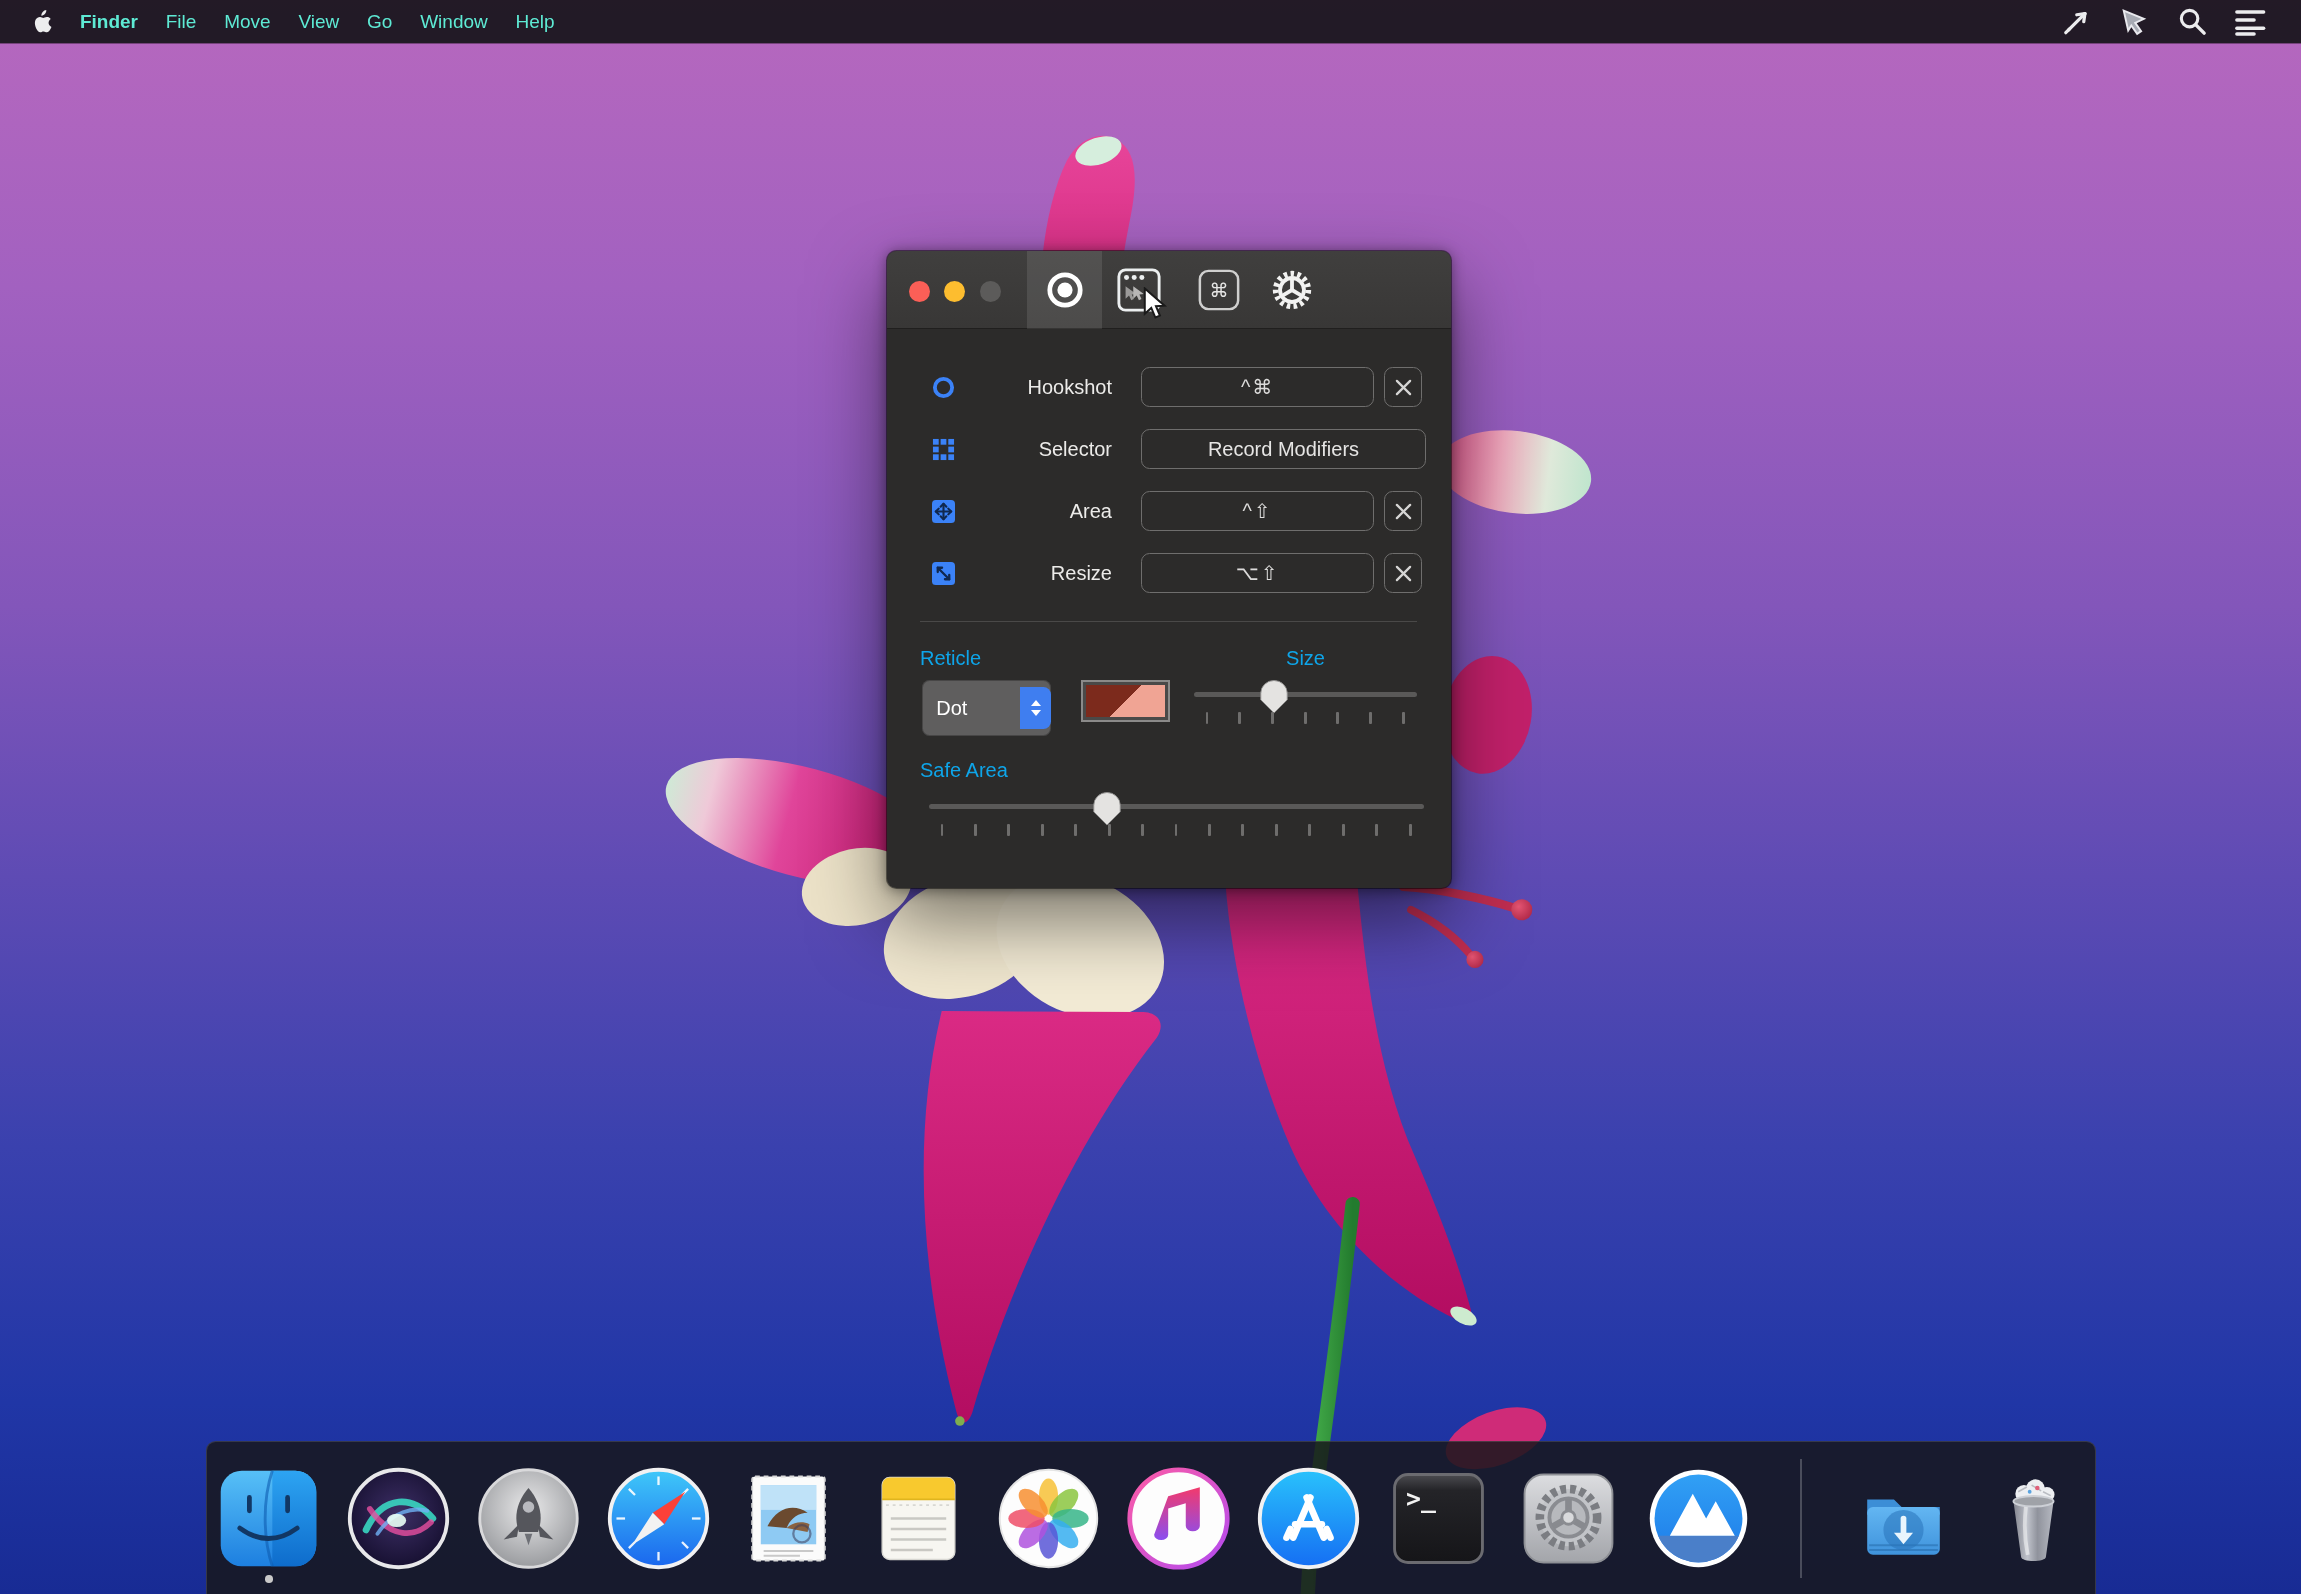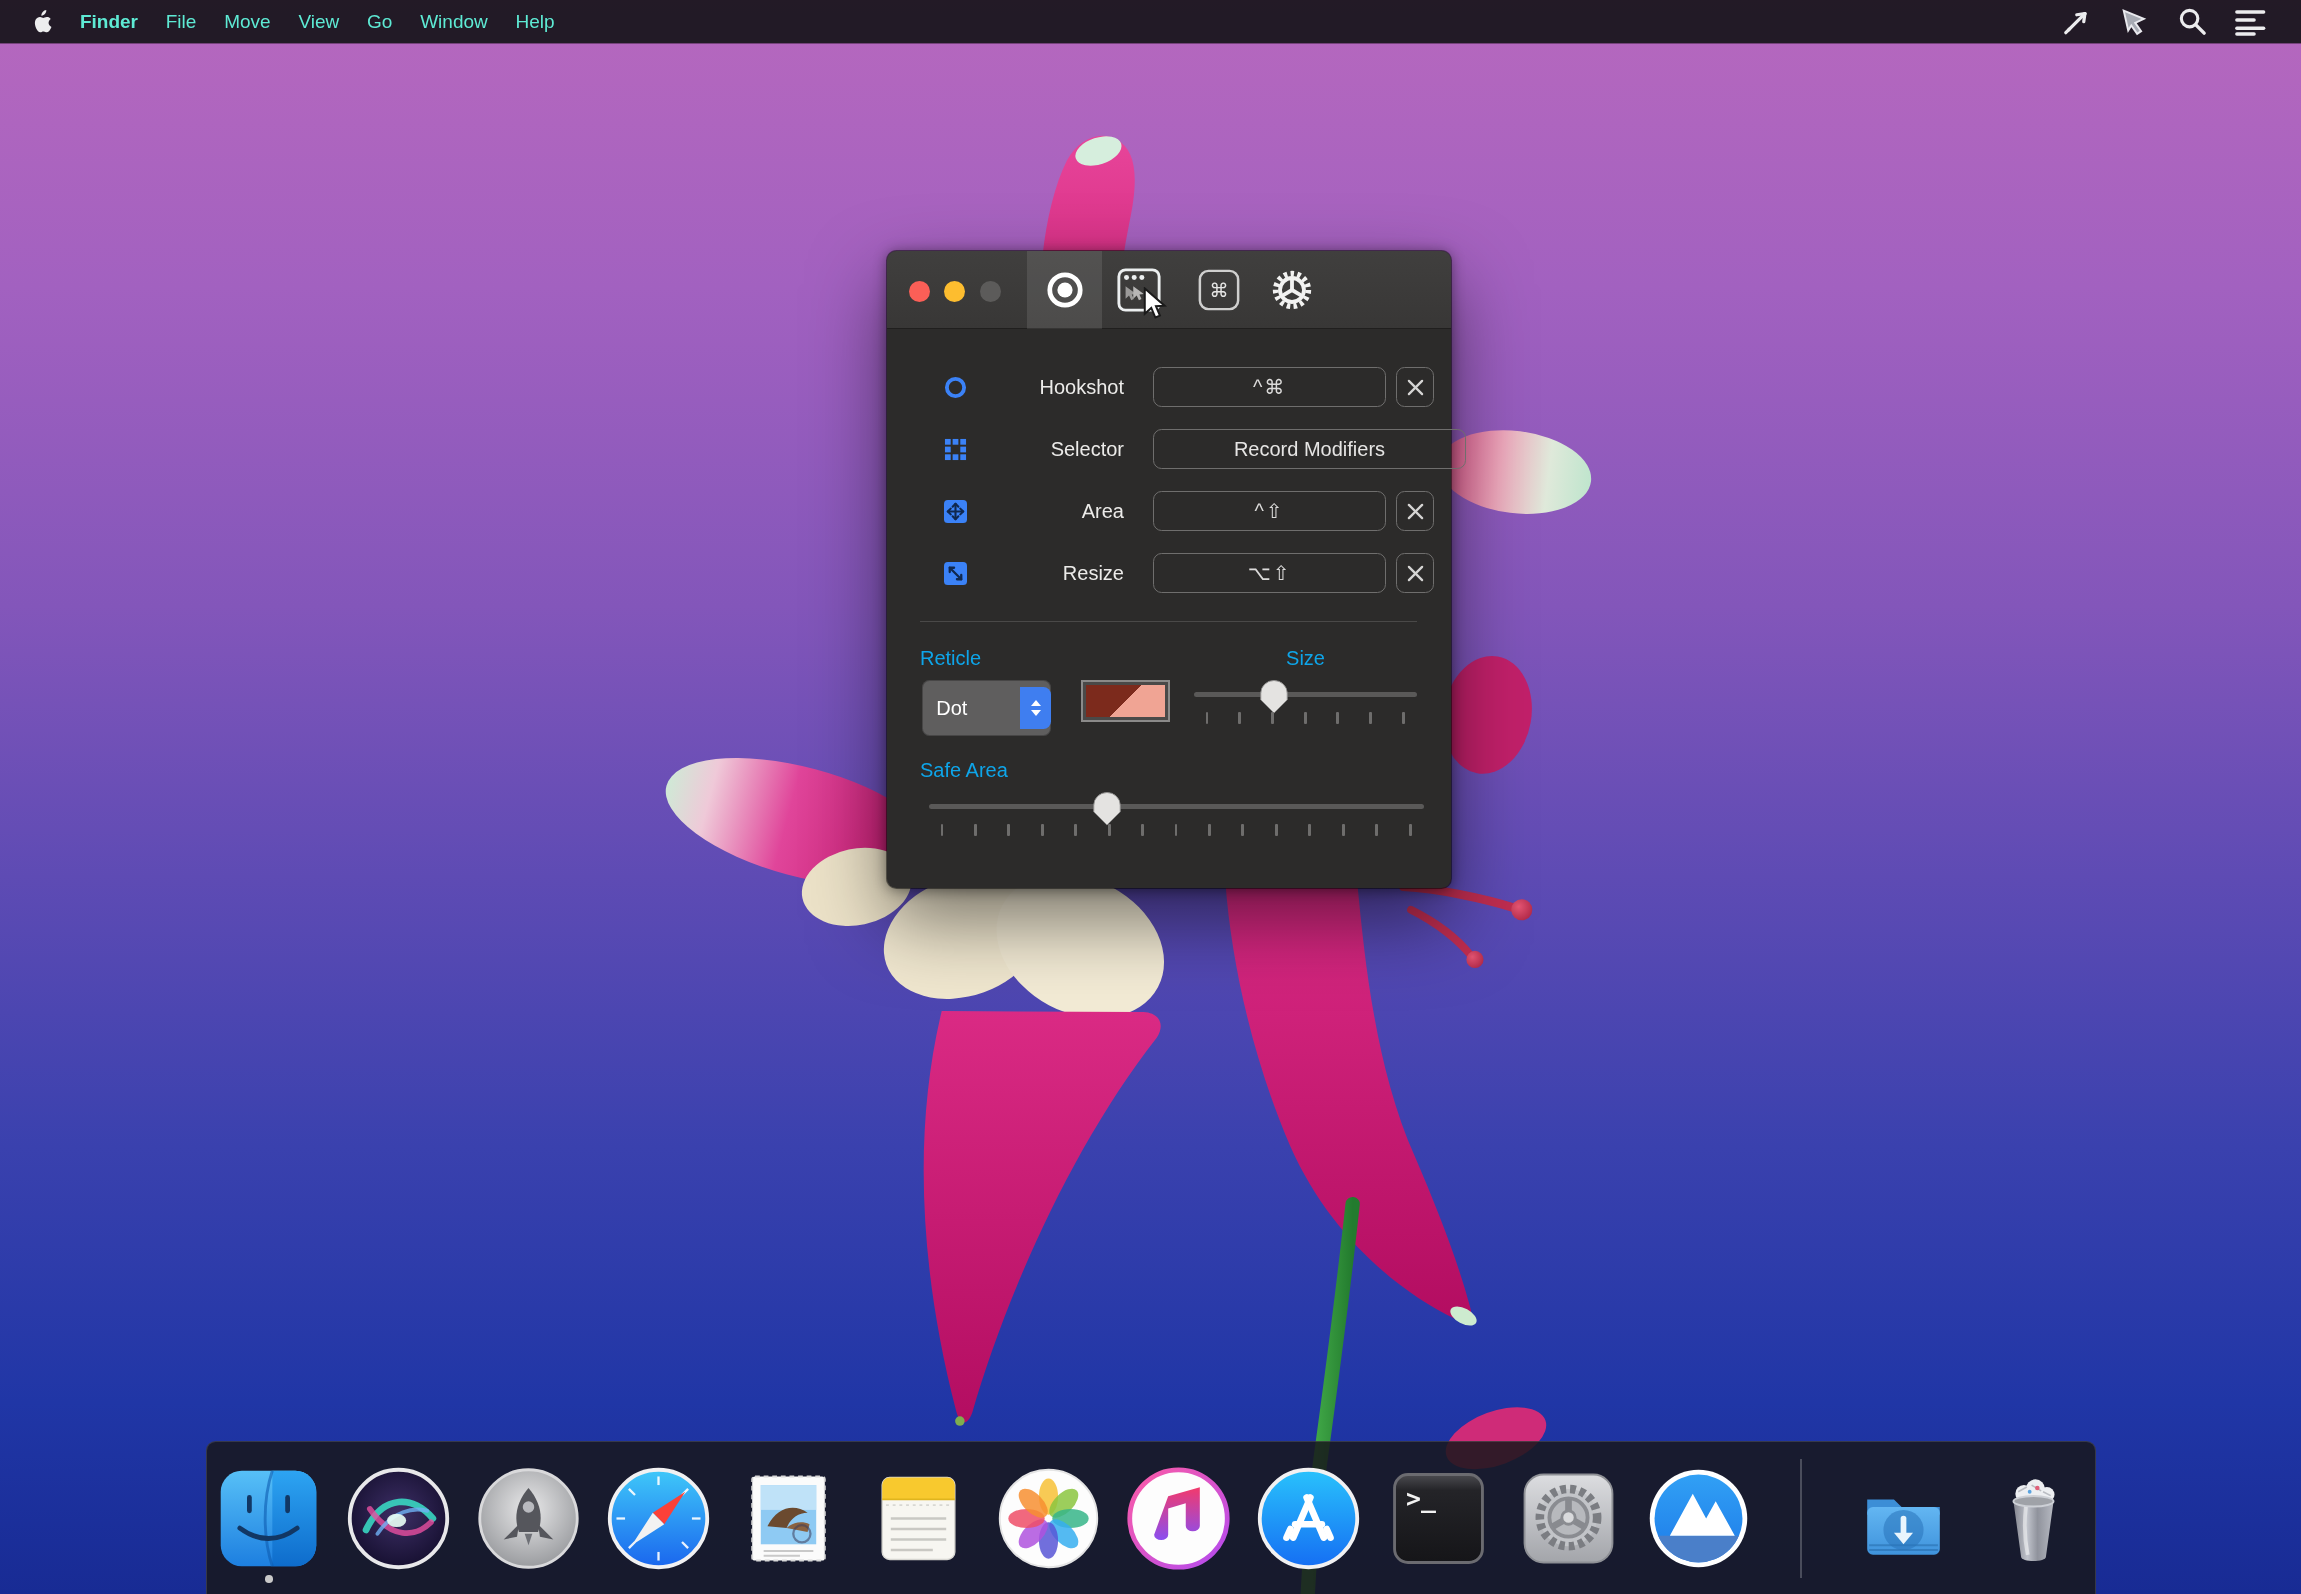--- a/index.html
+++ b/index.html
@@ -33,31 +33,31 @@
     border-bottom:1px solid #201f1e; }
   .tlight { position:absolute; top:30px; width:21px; height:21px; border-radius:50%; }
   .tl-close { left:22px; background:#fb5f57; }
   .tl-min   { left:57px; background:#fdbd2f; }
   .tl-zoom  { left:93px; background:#5c5b5a; }
   .tab-hl { position:absolute; left:140px; top:0; width:75px; height:78px; background:rgba(255,255,255,.10); }
   .ttab { position:absolute; top:0; height:78px; width:75px; display:flex; align-items:center; justify-content:center; }
   .ttab.t1 { left:140px; } .ttab.t2 { left:214px; } .ttab.t3 { left:294px; } .ttab.t4 { left:367px; }
 
   
-  .row { position:absolute; left:0; width:100%; height:42px;margin-left:12px; }
+  .row { position:absolute; left:0; width:100%; height:42px; }
   .r0 { top:115px; } .r1 { top:177px; } .r2 { top:239px; } .r3 { top:301px; }
   .row .ric { position:absolute; left:45px; top:9.6px; width:23px; height:23px; }
   .row .rlabel { position:absolute; left:0; top:0; width:225px; height:42px; line-height:42px;
     text-align:right; color:#ecebe9; font-size:20px; }
   .keyfield { position:absolute; left:254px; top:1px; width:233px; height:40px;
     border:1.9px solid #6f6e6d; border-radius:8.6px; color:#dcdbda; font-size:20px;
     display:flex; align-items:center; justify-content:center; letter-spacing:1.9px; background:transparent; }
   .clearbtn { position:absolute; left:497px; top:1px; width:38px; height:40px;
     border:1.9px solid #6f6e6d; border-radius:8.6px; display:flex; align-items:center; justify-content:center; }
-  .recbtn { position:absolute; left:254px; top:1px; width:313px; height:40px;
+  .recbtn { position:absolute; left:254px; top:1px; width:285px; height:40px;
     border:1.9px solid #6f6e6d; border-radius:8.6px; color:#e6e5e4; font-size:20px;
     display:flex; align-items:center; justify-content:center; background:transparent; }
   .divider { position:absolute; left:33px; top:370px; width:497px; height:1px; background:#4a4948; }
 
   
   .sec-label { position:absolute; color:#0ea5e9; font-size:20px; font-weight:500; }
   .lbl-reticle { left:33px; top:396px; }
   .lbl-size { left:307px; top:396px; width:223px; text-align:center; }
   .lbl-safe { left:33px; top:508px; }
 

